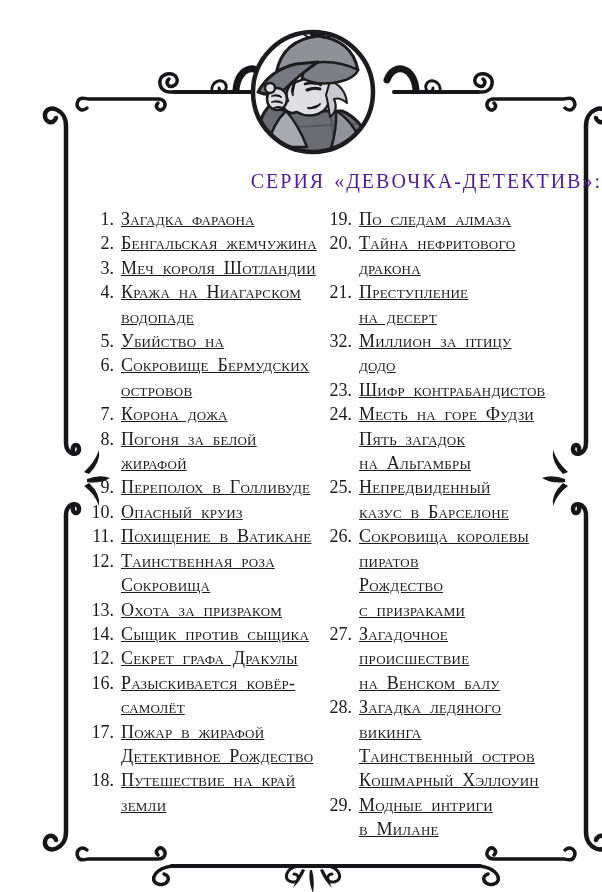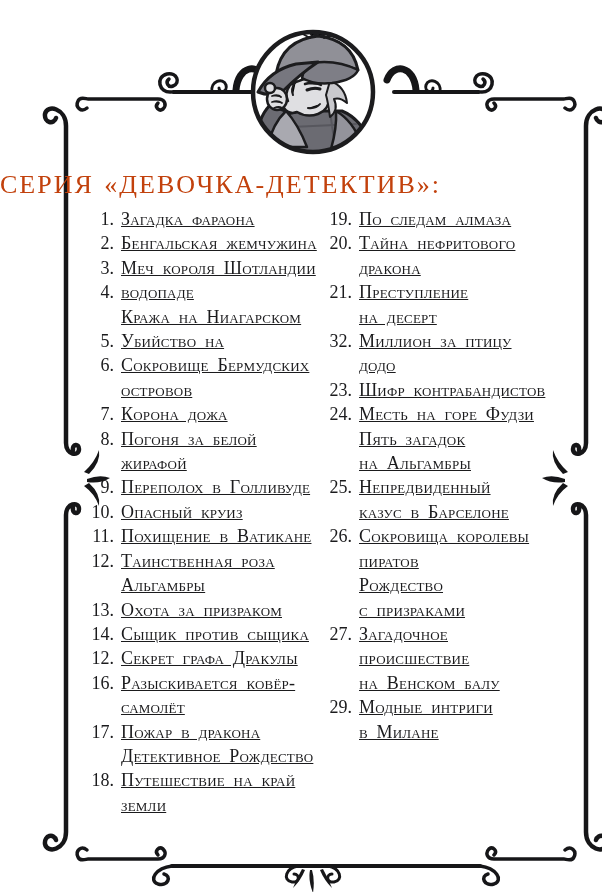--- a/index.html
+++ b/index.html
@@ -4,22 +4,22 @@
 <style>
   html,body{margin:0;padding:0;background:#ffffff;}
   .page{
     position:relative;width:602px;height:892px;background:#ffffff;
     font-family:"Liberation Serif", serif;color:#1b1b1d;overflow:hidden;
   }
   .frame-svg{position:absolute;left:0;top:0;width:602px;height:892px;}
   .medallion{position:absolute;left:250px;top:29px;width:126px;height:126px;}
   .series-title{
     position:absolute;top:170px;left:0;right:0;margin:0;
-    text-align:left;font-size:26px;font-weight:normal;
-    letter-spacing:2px;word-spacing:2px;color:#c2410c;
+    text-align:right;font-size:20px;font-weight:normal;
+    letter-spacing:2px;word-spacing:2px;color:#4c1d95;
   }
   .columns{
     position:absolute;top:207px;left:80px;width:452px;
     display:flex;align-items:flex-start;
   }
   .col{font-size:18px;line-height:24.4px;}
   .col-left{width:238px;flex:0 0 238px;}
   .col-right{flex:1 1 auto;}
   .item{display:grid;grid-template-columns:34px 1fr;column-gap:7px;}
   .num{text-align:right;white-space:nowrap;}
@@ -138,22 +138,22 @@
         </div>
         <div class="item">
           <span class="num">3.</span>
           <div class="body">
             <div class="line">Меч короля Шотландии</div>
           </div>
         </div>
         <div class="item">
           <span class="num">4.</span>
           <div class="body">
+            <div class="line">Кража на Ниагарском</div>
             <div class="line">водопаде</div>
-            <div class="line">Кража на Ниагарском</div>
           </div>
         </div>
         <div class="item">
           <span class="num">5.</span>
           <div class="body">
             <div class="line">Убийство на</div>
           </div>
         </div>
         <div class="item">
           <span class="num">6.</span>
@@ -190,21 +190,21 @@
         <div class="item">
           <span class="num">11.</span>
           <div class="body">
             <div class="line">Похищение в Ватикане</div>
           </div>
         </div>
         <div class="item">
           <span class="num">12.</span>
           <div class="body">
             <div class="line">Таинственная роза</div>
-            <div class="line">Альгамбры</div>
+            <div class="line">Сокровища</div>
           </div>
         </div>
         <div class="item">
           <span class="num">13.</span>
           <div class="body">
             <div class="line">Охота за призраком</div>
           </div>
         </div>
         <div class="item">
           <span class="num">14.</span>
@@ -221,21 +221,21 @@
         <div class="item">
           <span class="num">16.</span>
           <div class="body">
             <div class="line">Разыскивается ковёр-</div>
             <div class="line">самолёт</div>
           </div>
         </div>
         <div class="item">
           <span class="num">17.</span>
           <div class="body">
-            <div class="line">Пожар в дракона</div>
+            <div class="line">Пожар в жирафой</div>
             <div class="line">Детективное Рождество</div>
           </div>
         </div>
         <div class="item">
           <span class="num">18.</span>
           <div class="body">
             <div class="line">Путешествие на край</div>
             <div class="line">земли</div>
           </div>
         </div>
@@ -300,20 +300,29 @@
         </div>
         <div class="item">
           <span class="num">27.</span>
           <div class="body">
             <div class="line">Загадочное</div>
             <div class="line">происшествие</div>
             <div class="line">на Венском балу</div>
           </div>
         </div>
         <div class="item">
+          <span class="num">28.</span>
+          <div class="body">
+            <div class="line">Загадка ледяного</div>
+            <div class="line">викинга</div>
+            <div class="line">Таинственный остров</div>
+            <div class="line">Кошмарный Хэллоуин</div>
+          </div>
+        </div>
+        <div class="item">
           <span class="num">29.</span>
           <div class="body">
             <div class="line">Модные интриги</div>
             <div class="line">в Милане</div>
           </div>
         </div>
       </div>
   </div>
 
 </div>

